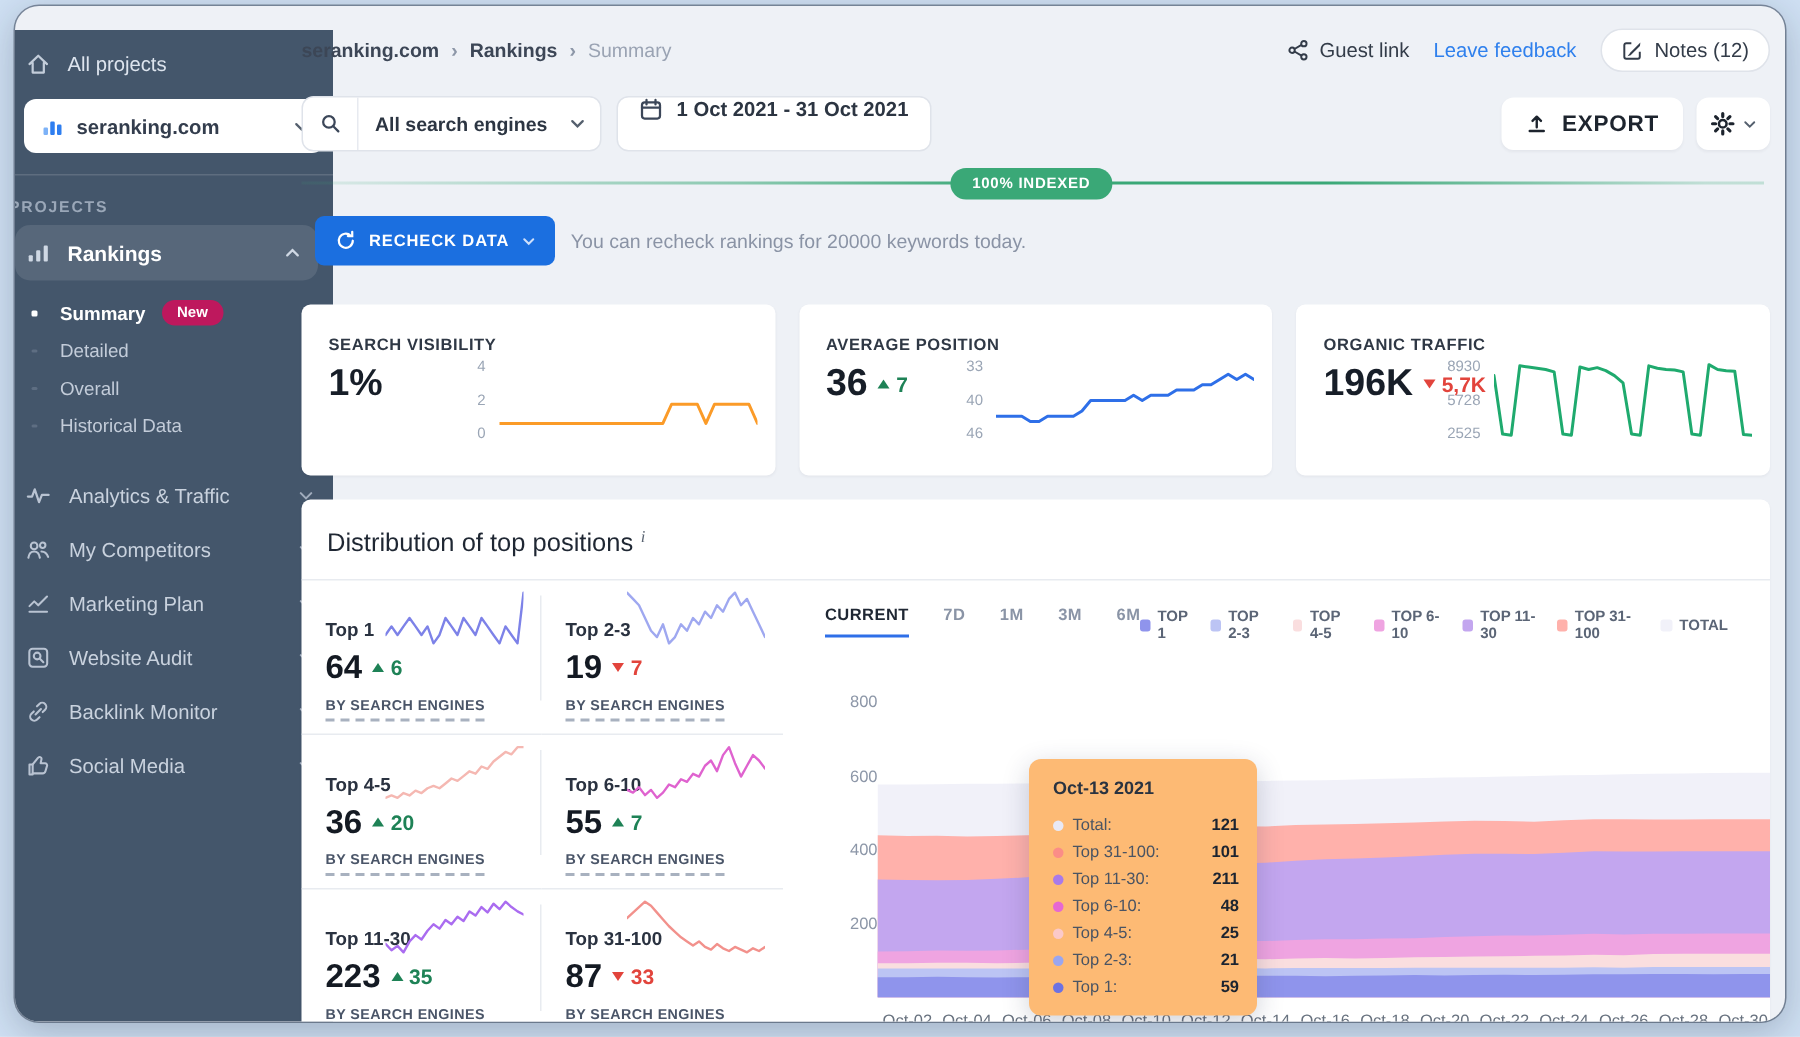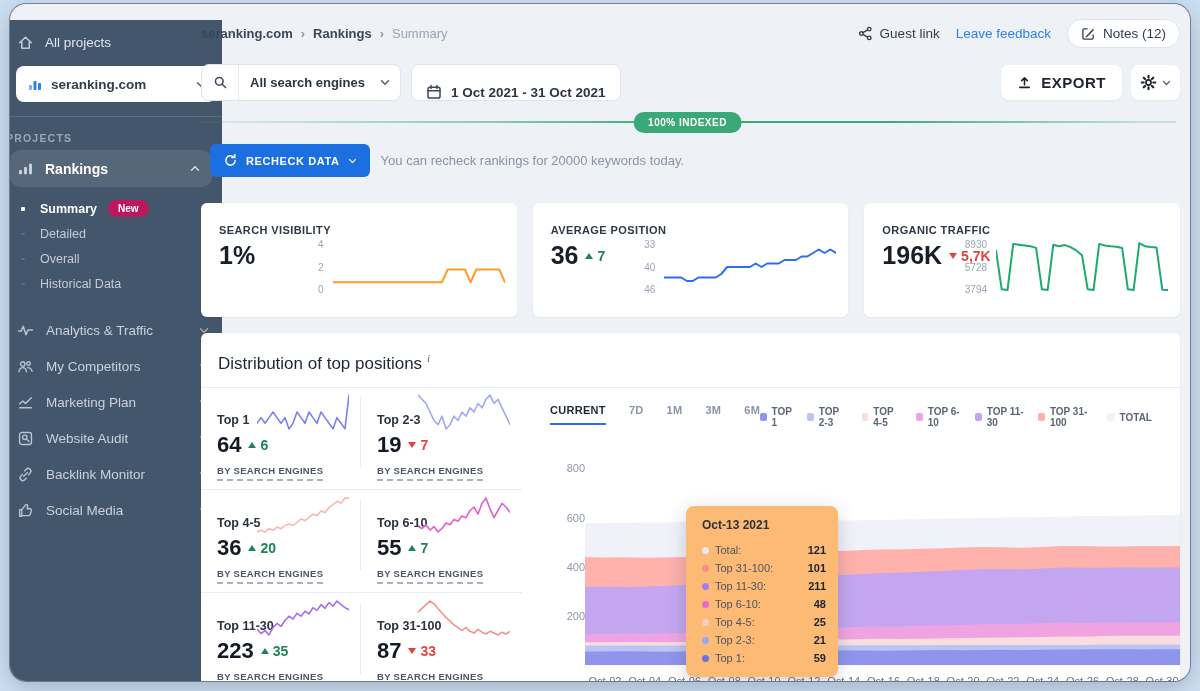--- a/index.html
+++ b/index.html
@@ -36,21 +36,21 @@
   .topbar-right { margin-left:auto; display:flex; align-items:center; gap:16px; }
   .guest { display:flex; align-items:center; gap:7px; color:#333c49; font-size:13.5px; cursor:pointer; }
   .feedback { color:#2f80ed; font-size:13.5px; cursor:pointer; }
   .notes-pill { display:flex; align-items:center; gap:7px; background:#fff; border:1px solid #dfe3ea; border-radius:17px; padding:6px 13px; font-size:13.5px; color:#333c49; cursor:pointer; }
 
   .controls { display:flex; align-items:center; padding:16px 10px 0 16px; }
   .select { width:200px; height:37px; background:#fff; border:1px solid #dfe3ea; border-radius:8px; display:flex; align-items:center; cursor:pointer; }
   .select .sbox { width:37px; align-self:stretch; border-right:1px solid #e7eaf0; display:grid; place-items:center; }
   .select b { flex:1; padding-left:11px; font-size:13px; color:#2c3542; }
   .select .chev { margin-right:10px; }
-  .datebox { height:37px; margin-left:10px; background:#fff; border:1px solid #dfe3ea; border-radius:8px; display:flex; align-items:flex-end; gap:9px; padding:0 14px; font-size:13.5px; font-weight:bold; color:#2c3542; cursor:pointer; }
+  .datebox { height:37px; margin-left:10px; background:#fff; border:1px solid #dfe3ea; border-radius:8px; display:flex; align-items:flex-start; gap:9px; padding:0 14px; font-size:13.5px; font-weight:bold; color:#2c3542; cursor:pointer; }
   .ctrl-right { margin-left:auto; display:flex; gap:9px; }
   .btn-export { height:35px; background:#fff; border-radius:8px; display:flex; align-items:center; gap:9px; padding:0 16px; font-size:15px; font-weight:bold; letter-spacing:.5px; color:#1d242e; cursor:pointer; box-shadow:0 1px 2px rgba(30,40,60,.05); }
   .btn-gear { height:35px; width:49px; background:#fff; border-radius:8px; display:flex; align-items:center; justify-content:center; gap:5px; cursor:pointer; box-shadow:0 1px 2px rgba(30,40,60,.05); }
 
   .indexed { position:relative; height:22px; margin-top:10px; }
   .indexed .line { position:absolute; left:16px; right:14px; top:10px; height:2px;
     background:linear-gradient(90deg, rgba(58,168,119,.1), rgba(58,168,119,.55) 30%, #3aa877 48%, #3aa877 70%, rgba(58,168,119,.25) 96%); }
   .indexed .pill { position:absolute; left:50%; top:1px; transform:translateX(-50%); background:#3aa877; color:#fff;
     font-size:10px; font-weight:bold; letter-spacing:.5px; padding:5px 15px; border-radius:11px; }
 
@@ -365,21 +365,21 @@
           <span>196K</span>
           <span class="delta down">
               <i class="arr"></i>
               <b>5,7K</b>
             </span>
         </div>
         <div class="spark">
           <div class="ticks">
             <span>8930</span>
               <span>5728</span>
-              <span>3794</span>
+              <span>2525</span>
           </div>
           <svg class="sparksvg" viewBox="0 0 172 56" preserveAspectRatio="none">
               <polyline points="0.0,11.4 5.7,50.3 11.5,51.1 17.2,4.9 22.9,5.7 28.7,6.5 34.4,7.3 40.1,8.9 45.9,50.3 51.6,51.1 57.3,5.7 63.1,7.3 68.8,6.1 74.5,8.1 80.3,11.4 86.0,16.2 91.7,50.3 97.5,51.1 103.2,4.9 108.9,6.5 114.7,7.3 120.4,7.7 126.1,8.9 131.9,50.3 137.6,51.1 143.3,4.1 149.1,7.3 154.8,8.1 160.5,8.5 166.3,50.7 172.0,51.1" fill="none" stroke="#1faa6e" stroke-width="2" stroke-linejoin="round" stroke-linecap="round" vector-effect="non-scaling-stroke"></polyline>
             </svg>
         </div>
       </div>
     </div>
 
     <div class="dist">
       <div class="dist-title">

